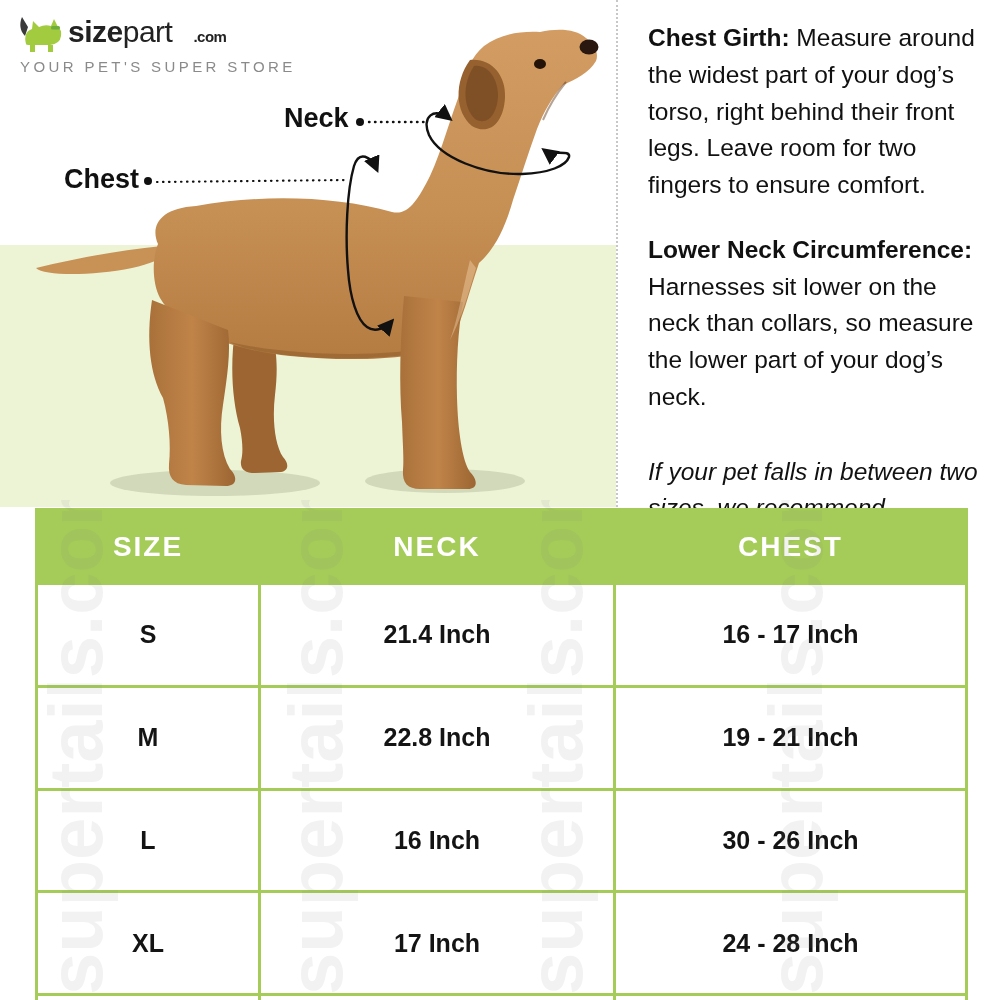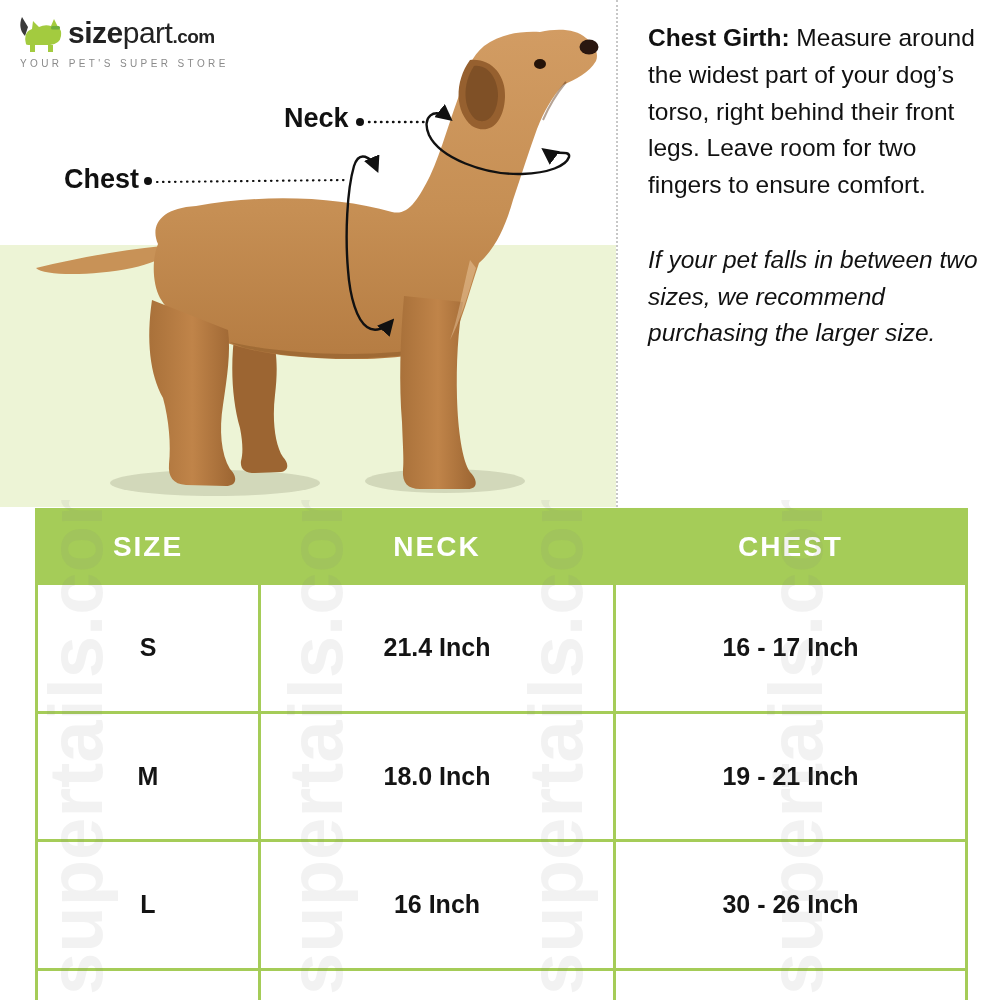--- a/index.html
+++ b/index.html
@@ -10,22 +10,22 @@
   .green-band{position:absolute;left:0;top:245px;width:616px;height:262px;background:#edf4d6;}
   .v-separator{position:absolute;left:616px;top:0;width:0;height:507px;border-left:2px dotted #c7c7c7;}
 
   
   .logo{position:absolute;left:18px;top:14px;display:flex;flex-direction:column;}
   .logo-row{display:flex;align-items:flex-end;}
   .logo-icon{width:46px;height:40px;margin-right:4px;}
   .logo-word{font-size:30px;line-height:34px;letter-spacing:-0.5px;}
   .logo-word .b{font-weight:bold;color:#222;}
   .logo-word .l{font-weight:normal;color:#222;}
-  .logo-word .dom{font-size:19px;font-weight:bold;color:#222;}
-  .logo-tagline{font-size:10px;letter-spacing:3.4px;color:#8a8a8a;margin-top:4px;margin-left:2px;white-space:nowrap;}
+  .logo-word .dom{font-size:15px;font-weight:bold;color:#222;margin-left:21px;}
+  .logo-tagline{font-size:15px;letter-spacing:3.4px;color:#8a8a8a;margin-top:4px;margin-left:2px;white-space:nowrap;}
 
   
   .measure-label{position:absolute;font-weight:bold;font-size:27px;color:#111;}
   .neck-label{left:284px;top:103px;}
   .chest-label{left:64px;top:164px;}
 
   
   .info{position:absolute;left:648px;top:20px;width:342px;font-size:24.5px;line-height:1.5;color:#111;}
   .info p{margin:0 0 28px 0;}
   .info b{font-weight:bold;}
@@ -150,20 +150,21 @@
 
       <path d="M377 170 C371 156 359 150 354 166 C347 190 345 235 348 270 C350 298 357 320 367 327 C375 333 386 328 392 321" stroke="#111" stroke-width="2.4" fill="none" marker-start="url(#arrow)" marker-end="url(#arrow)"></path>
     </svg>
   </div>
 
   <div class="measure-label neck-label">Neck</div>
   <div class="measure-label chest-label">Chest</div>
 
   <div class="info">
     <p><b>Chest Girth:</b><span> Measure around the widest part of your dog’s torso, right behind their front legs. Leave room for two fingers to ensure comfort.</span></p>
+    <p><b>Lower Neck Circumference:</b><span> Harnesses sit lower on the neck than collars, so measure the lower part of your dog’s neck.</span></p>
     <p class="note">If your pet falls in between two sizes, we recommend purchasing the larger size.</p>
   </div>
 
   <table class="size-table">
     <colgroup>
         <col class="c1">
         <col class="c2">
         <col class="c3">
       </colgroup>
     <thead>
@@ -174,29 +175,34 @@
       </tr>
     </thead>
     <tbody>
       <tr>
         <td>S</td>
         <td>21.4 Inch</td>
         <td>16 - 17 Inch</td>
       </tr>
       <tr>
         <td>M</td>
-        <td>18.0 Inch</td>
+        <td>22.8 Inch</td>
         <td>19 - 21 Inch</td>
       </tr>
       <tr>
         <td>L</td>
         <td>16 Inch</td>
         <td>30 - 26 Inch</td>
       </tr>
       <tr>
+        <td>XL</td>
+        <td>17 Inch</td>
+        <td>24 - 28 Inch</td>
+      </tr>
+      <tr>
         <td>XXL</td>
         <td>19.5 Inch</td>
         <td>25 - 34 Inch</td>
       </tr>
     </tbody>
   </table>
 
   <div class="wm-layer">
     <div class="wm-unit" style="left:-185px;">
       <span class="wm-big">supertails.com</span>

